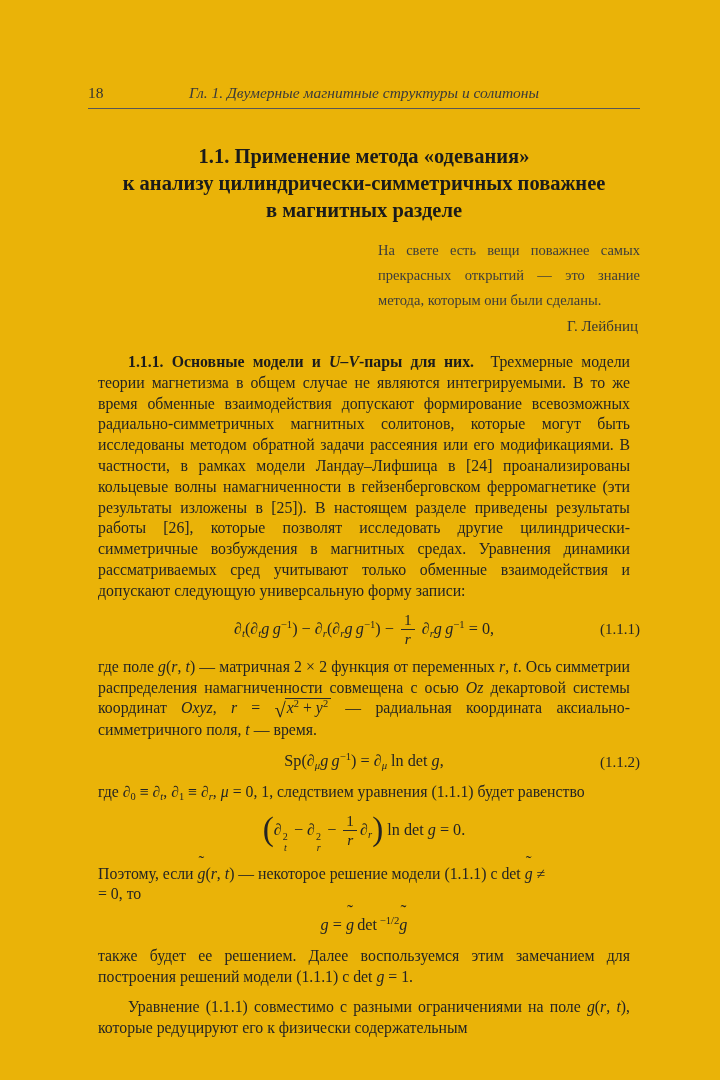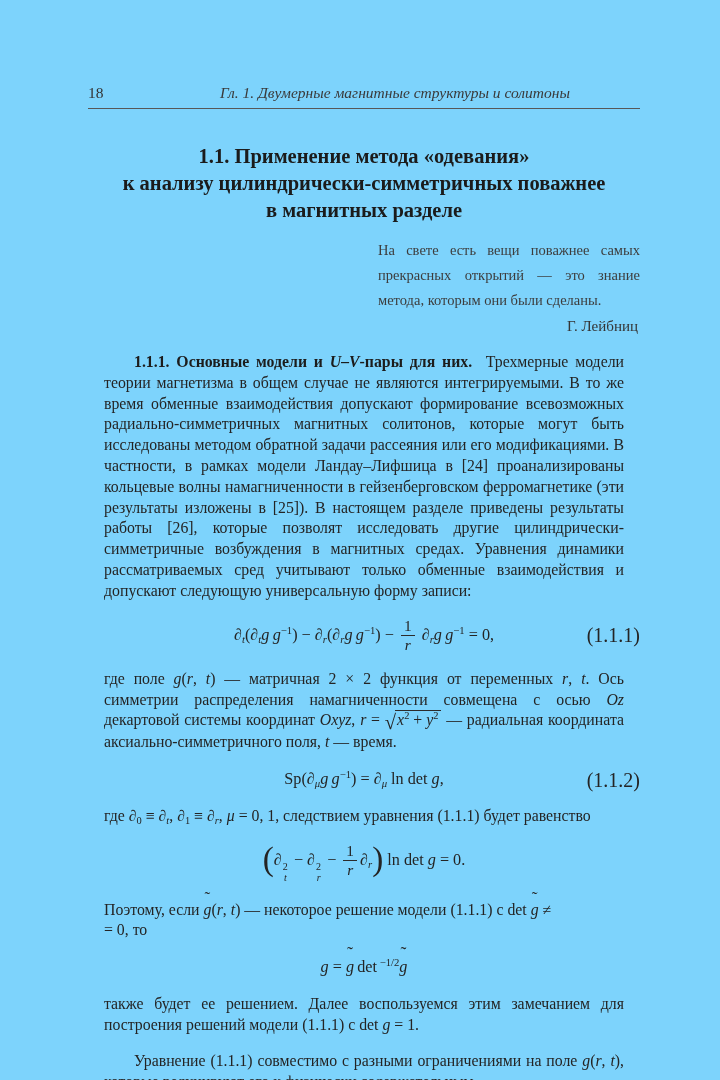--- a/index.html
+++ b/index.html
@@ -5,65 +5,65 @@
   html,body{margin:0;padding:0;}
   body{
     background:#ffffff;
     font-family:"Liberation Serif","DejaVu Serif",serif;
     -webkit-font-smoothing:antialiased;
   }
   .page{
     position:relative;
     width:720px;height:1080px;
     margin:0 auto;
-    background:#7dd3fc;
+    background:#eab308;
     overflow:hidden;
     box-sizing:border-box;
     padding:84px 80px 0 88px;
     color:#242424;
   }
   
   .header{
     display:grid;
     grid-template-columns:70px 1fr 70px;
     align-items:baseline;
     border-bottom:1.5px solid #575757;
     padding-bottom:6px;
   }
   .pnum{font-size:15.5px;color:#333;}
-  .rhead{text-align:right;font-style:italic;font-size:15.5px;color:#3a3a3a;white-space:nowrap;}
+  .rhead{text-align:center;font-style:italic;font-size:15.5px;color:#3a3a3a;white-space:nowrap;}
   
   .title{
     margin:34px 0 0;
     text-align:center;
     font-size:20.5px;
     line-height:27px;
     font-weight:700;
     color:#1b1b1b;
   }
   
   .epigraph{width:262px;margin:14px 0 0 auto;}
   .epitext{margin:0;font-size:14.5px;line-height:25px;text-align:justify;color:#3d3d3d;}
   .epiauthor{margin:5px 2px 0 0;text-align:right;font-size:15px;color:#353535;}
   
   .bodytext{margin-top:17px;font-size:15.8px;line-height:20.8px;color:#242424;}
-  .para{margin:16px;text-align:justify;}
+  .para{margin:10px;text-align:justify;}
   .indent{text-indent:30px;}
   .para b{color:#1c1c1c;}
   .para i, .eq i{font-style:italic;}
   sub, sup{font-size:66%;line-height:0;}
   sup{vertical-align:0.55em;}
   sub{vertical-align:-0.3em;}
   
   .eqrow{position:relative;text-align:center;margin:10px 0 8px;}
   .eq{display:inline-block;font-size:16.2px;color:#242424;}
   .eqno{
     position:absolute;right:0;top:50%;
     transform:translateY(-50%);
-    font-size:20px;color:#242424;
+    font-size:15px;color:#242424;
   }
   
   .frac{display:inline-block;text-align:center;vertical-align:-0.65em;margin:0 3px;font-size:0.95em;}
   .fn{display:block;padding:0 3px 1px;border-bottom:1px solid #2b2b2b;line-height:1.05;}
   .fd{display:block;line-height:1.05;padding-top:1px;}
   
   .ss{display:inline-flex;flex-direction:column;align-items:center;font-size:0.62em;line-height:1.05;vertical-align:-0.55em;margin:0 2px 0 1px;}
   .ss span{display:block;}
   
   .bigp{font-size:2.05em;font-weight:400;vertical-align:middle;line-height:0;position:relative;top:-0.06em;}

